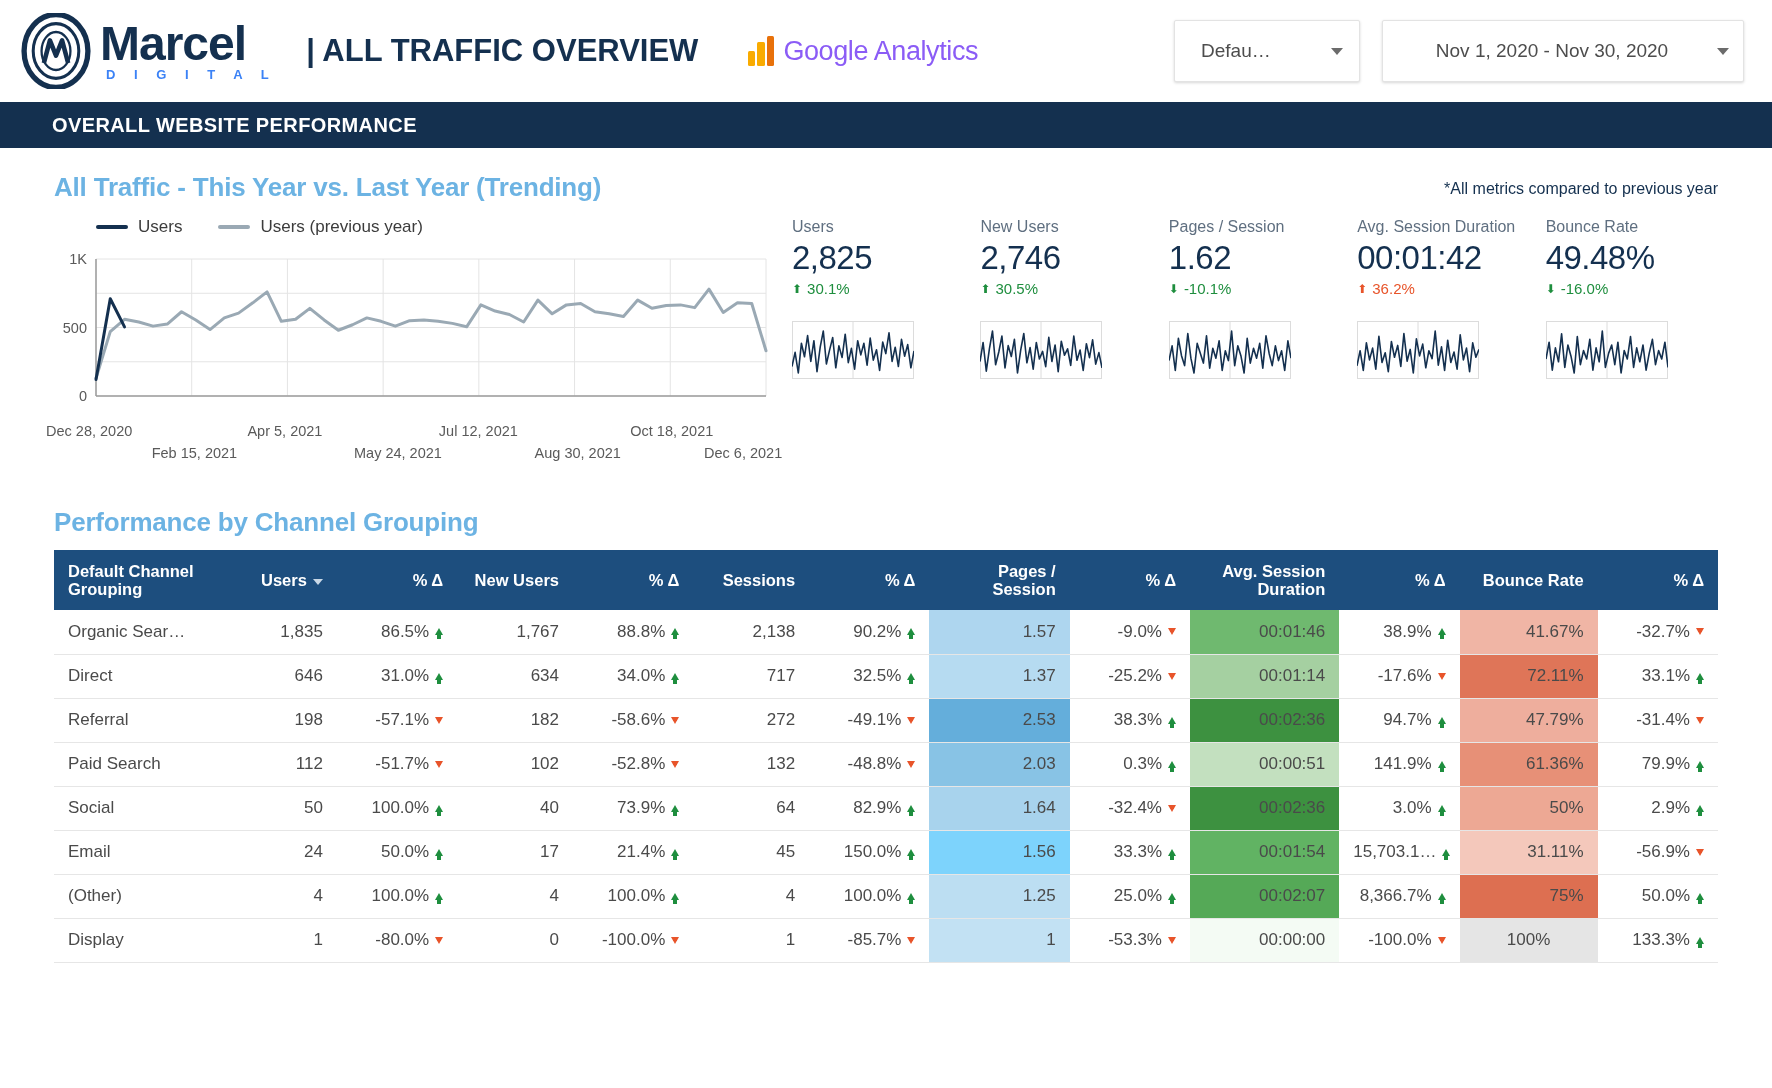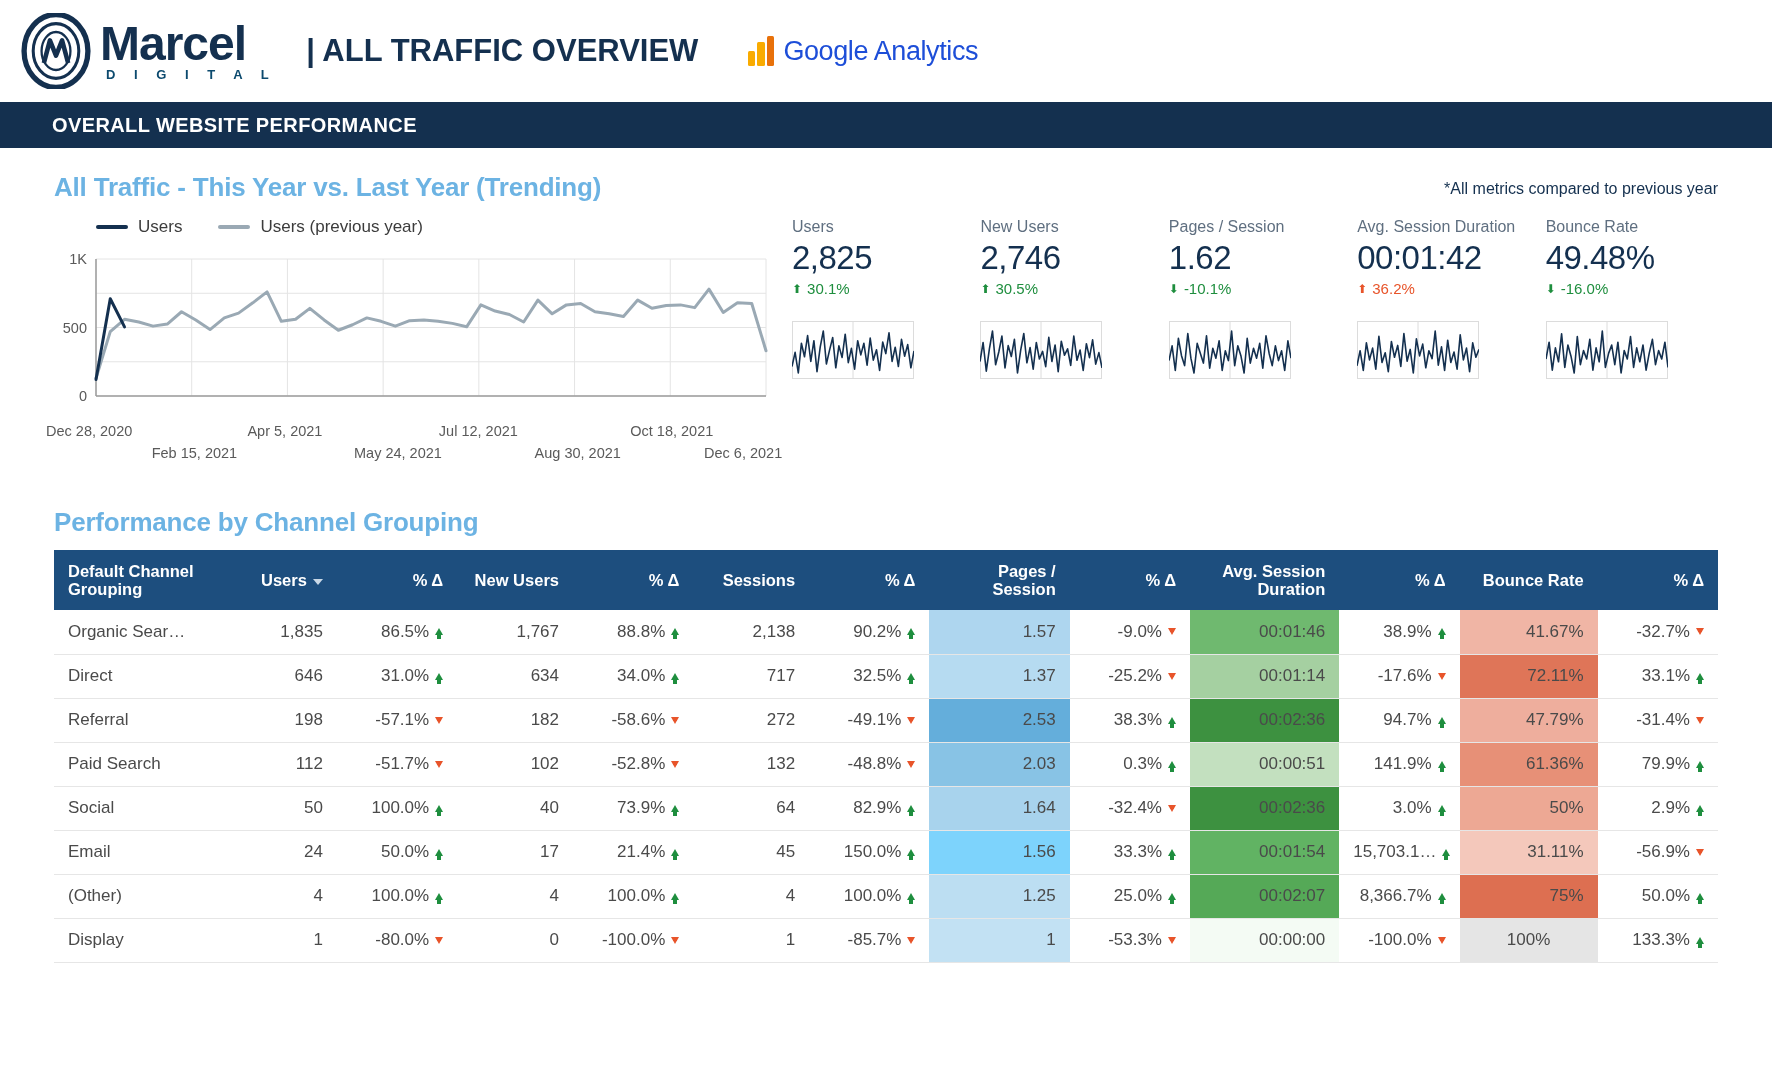--- a/index.html
+++ b/index.html
@@ -21,36 +21,36 @@
   }
   .logo-wrap { display: flex; align-items: center; flex: 0 0 auto; }
   .logo-mark { width: 76px; height: 76px; flex: 0 0 auto; }
   .logo-text { margin-left: 6px; }
   .logo-name {
     font-size: 48px; font-weight: 700; color: #14304f;
     letter-spacing: -1px; line-height: 46px;
     font-family: "Liberation Sans", sans-serif;
   }
   .logo-sub {
-    font-size: 13px; letter-spacing: 7.5px; color: #0c4a6e;
+    font-size: 13px; letter-spacing: 7.5px; color: #3b82f6;
     font-weight: 700; text-align: center; line-height: 15px;
     padding-left: 6px;
   }
   .page-title {
     margin-left: 30px;
     font-size: 31px; font-weight: 700; color: #14304f;
     letter-spacing: 0px; white-space: nowrap;
   }
   .ga-wrap { display: flex; align-items: center; margin-left: 50px; }
   .ga-icon { width: 26px; height: 30px; position: relative; margin-right: 9px;}
   .ga-icon i { position: absolute; bottom: 0; border-radius: 1.5px; display:block;}
   .ga-b1 { left: 0; width: 7px; height: 15px; background: #f9ab00; }
   .ga-b2 { left: 9px; width: 8px; height: 24px; background: #f9ab00; }
   .ga-b3 { left: 19px; width: 7px; height: 30px; background: #e8710a; }
-  .ga-text { font-size: 27px; color: #1d4ed8; letter-spacing: -0.4px; white-space: nowrap;}
+  .ga-text { font-size: 27px; color: #8b5cf6; letter-spacing: -0.4px; white-space: nowrap;}
   .ga-text b { font-weight: 400; }
 
   .hdr-controls { margin-left: auto; display: flex; align-items: center; gap: 22px; }
   .sel-box {
     background: #fff;
     border: 1px solid #e3e3e3;
     box-shadow: 0 1px 3px rgba(0,0,0,0.16);
     height: 62px;
     display: flex; align-items: center;
     padding: 0 16px 0 26px;
@@ -194,20 +194,30 @@
 
   <div class="ga-wrap">
     <div class="ga-icon">
       <i class="ga-b1"></i>
         <i class="ga-b2"></i>
         <i class="ga-b3"></i>
     </div>
     <div class="ga-text"><b>Google</b><span> Analytics</span></div>
   </div>
 
+  <div class="hdr-controls">
+    <div class="sel-box narrow">
+      <span class="sel-label">Defau…</span>
+      <span class="caret"></span>
+    </div>
+    <div class="sel-box wide">
+      <span class="sel-label">Nov 1, 2020 - Nov 30, 2020</span>
+      <span class="caret"></span>
+    </div>
+  </div>
 </div>
 
 <div class="section-bar">
   <span>OVERALL WEBSITE PERFORMANCE</span>
 </div>
 
 <div class="body-area">
 
   <div class="row-title">
     <div class="sec-title">All Traffic - This Year vs. Last Year (Trending)</div>

